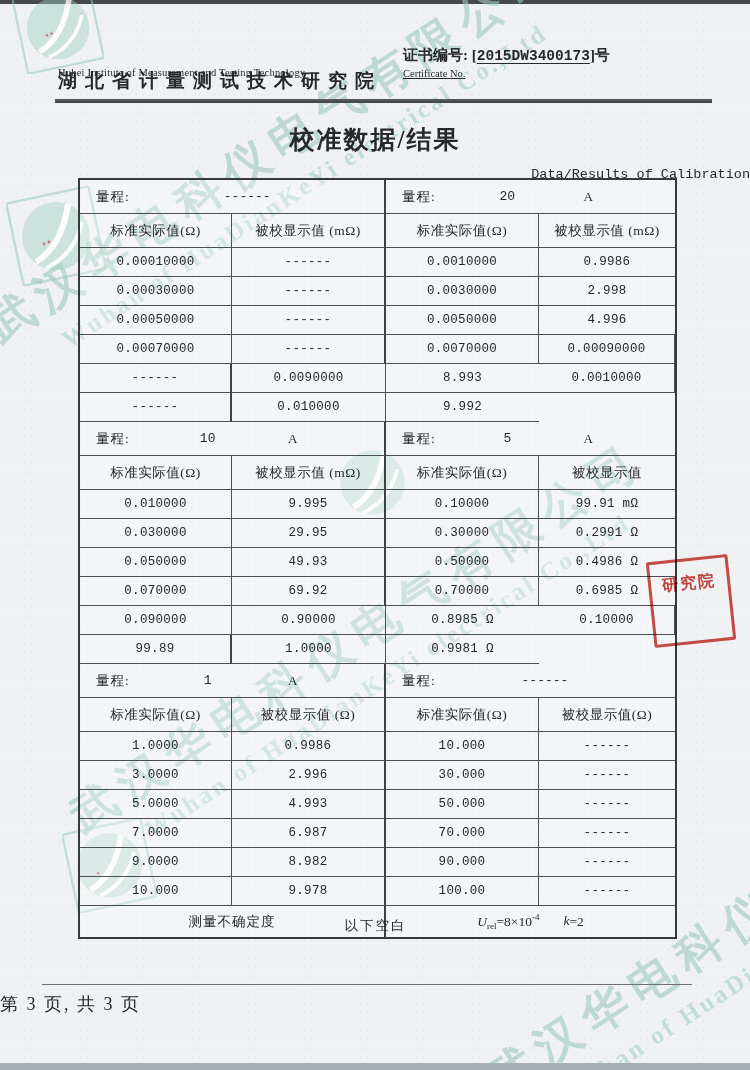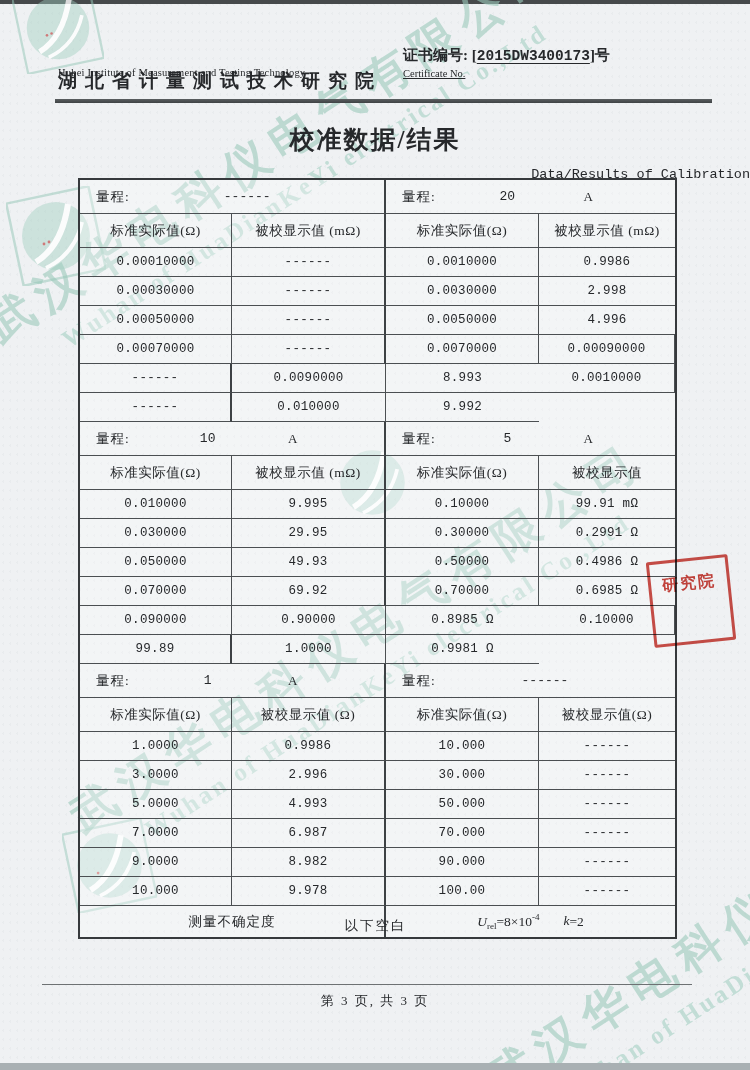--- a/index.html
+++ b/index.html
@@ -43,21 +43,21 @@
   .head-cell{height:33px;font-size:13.5px;letter-spacing:.5px;}
   .data-cell{height:28px;font-family:"Liberation Mono",monospace;font-size:12.5px;letter-spacing:.3px;}
   .unc-cell{grid-column:span 2;height:31px;font-size:13.5px;border-bottom:none;letter-spacing:1px;}
   .formula{display:inline-block;font-size:13.5px;letter-spacing:0;}
   .formula sub,.formula sup{font-size:9px;}
   .ital{font-style:italic;}
   .kgap{margin-left:24px;}
 
   .below-blank{position:absolute;left:78px;top:917px;width:595px;text-align:center;font-size:13.5px;letter-spacing:2px;z-index:1;}
   .footer-rule{position:absolute;left:42px;top:984px;width:650px;height:1px;background:#6d7173;}
-  .footer-text{position:absolute;left:0;top:992px;width:100%;text-align:center;font-size:13px;letter-spacing:2px;z-index:1;}
+  .footer-text{position:absolute;left:0;top:992px;width:100%;text-align:left;font-size:18px;letter-spacing:2px;z-index:1;}
 
   
   .stamp{position:absolute;left:650px;top:558px;width:76px;height:80px;
     border:3.5px solid rgba(197,48,40,.85);border-radius:2px;transform:rotate(-6deg);
     z-index:3;mix-blend-mode:multiply;}
   .stamp-text{margin-top:12px;text-align:center;font-size:16px;font-weight:700;color:rgba(197,48,40,.9);letter-spacing:2px;}
 </style>
 </head>
 <body>
 

